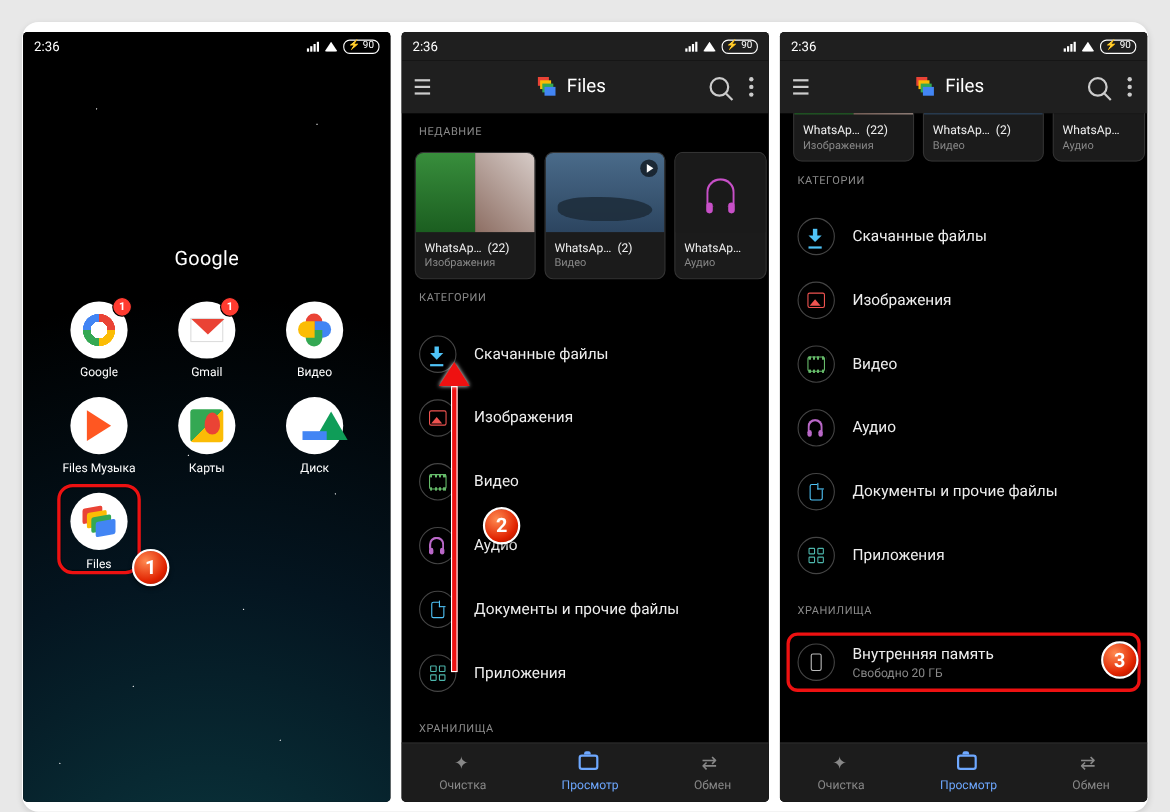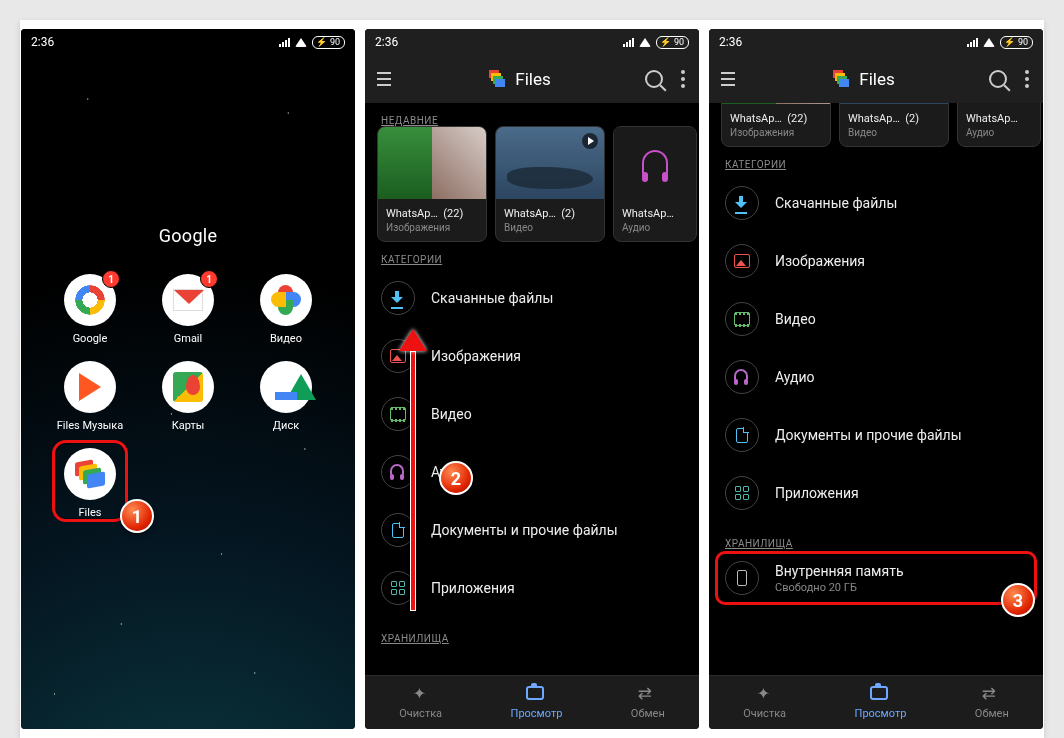--- a/index.html
+++ b/index.html
@@ -7,21 +7,21 @@
     background: #e8e8e8;
     font-family: -apple-system, Roboto, "Segoe UI", Arial, sans-serif;
     display: flex;
     justify-content: center;
     align-items: center;
     min-height: 738px;
     padding: 20px;
   }
   .shot-wrap {
     background: #fff;
-    border-radius: 0;
+    border-radius: 15px;
     padding: 0;
     box-shadow: 0 2px 6px rgba(0,0,0,.12);
     display: flex;
     gap: 10px;
     position: relative;
     width: 1044px;
     height: 718px;
     align-items: center;
     justify-content: center;
   }
@@ -154,21 +154,21 @@
   .app-title-wrap .files-logo span{position:absolute;width:10px;height:8px;}
   .files-logo span:nth-child(1){background:#ea4335;top:0;left:0;}
   .files-logo span:nth-child(2){background:#fbbc05;top:3px;left:2px;}
   .files-logo span:nth-child(3){background:#34a853;top:6px;left:4px;}
   .files-logo span:nth-child(4){background:#4285f4;top:9px;left:6px;}
   .app-title { font-size:17px; color:#fff;}
   .search-ic { width:18px;height:18px;border:2px solid #ccc;border-radius:50%;position:relative;}
   .search-ic::after{content:"";position:absolute;width:2px;height:8px;background:#ccc;bottom:-6px;right:-3px;transform:rotate(-45deg);}
   .dots { display:flex;flex-direction:column;gap:3px;padding:6px;}
   .dots i{width:4px;height:4px;border-radius:50%;background:#ccc;}
-  .section-label { color:#8a8a8a; font-size:10px; letter-spacing:.5px; padding:12px 16px 0;text-decoration:underline;}
+  .section-label { color:#8a8a8a; font-size:10px; letter-spacing:.5px; padding:12px 16px 12px;}
   .recent-row { display:flex; gap:8px; padding:0 12px; overflow:hidden;}
   .card {
     background:#1b1b1b; border:1px solid #333; border-radius:8px;
     width:110px; flex:0 0 110px; overflow:hidden;
   }
   .card.narrow { width:84px; flex:0 0 84px;}
   .thumb { height:72px; background:#2b2b2b; display:flex;}
   .thumb .half{flex:1;}
   .thumb.xmas .half:first-child{background:linear-gradient(180deg,#388e3c,#1b5e20);}
   .thumb.xmas .half:last-child{background:linear-gradient(45deg,#8d6e63,#d7ccc8);}

